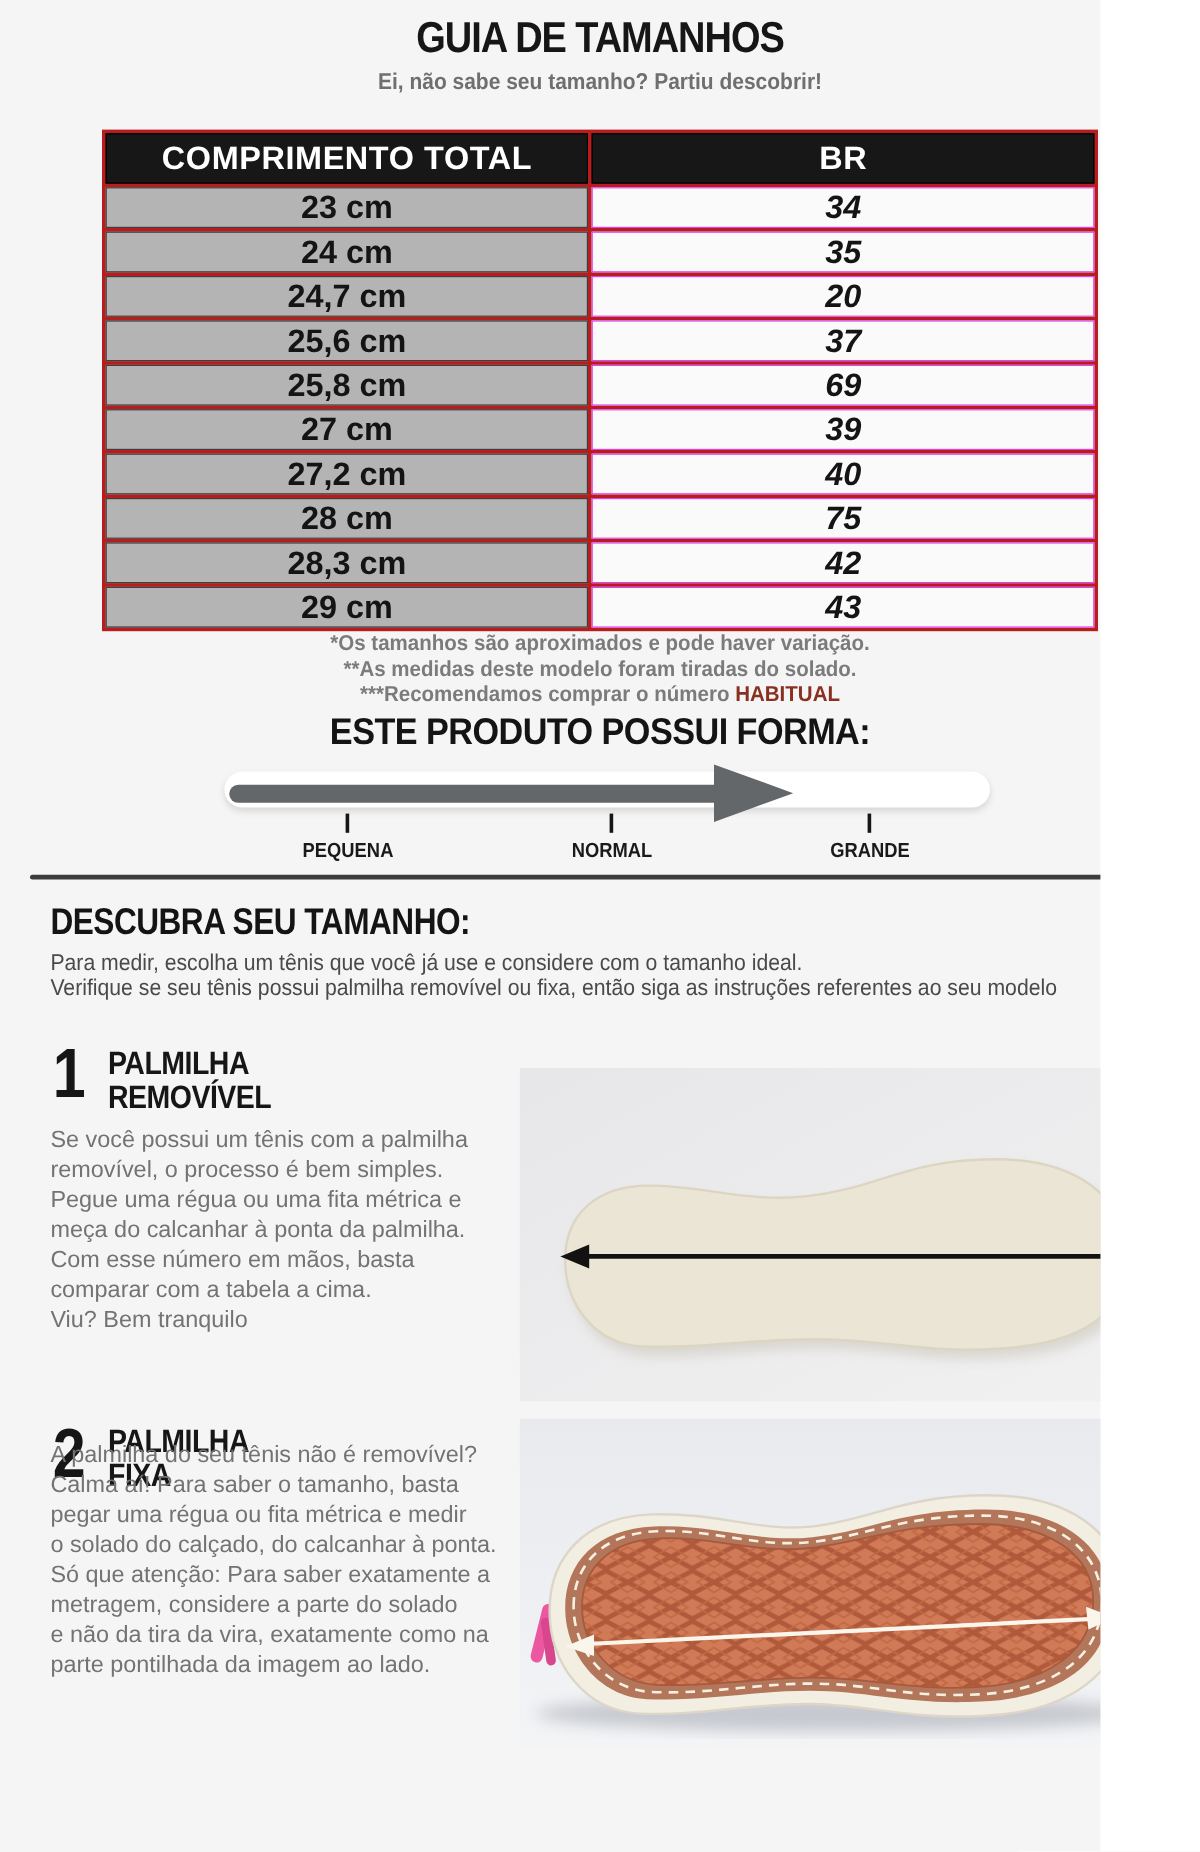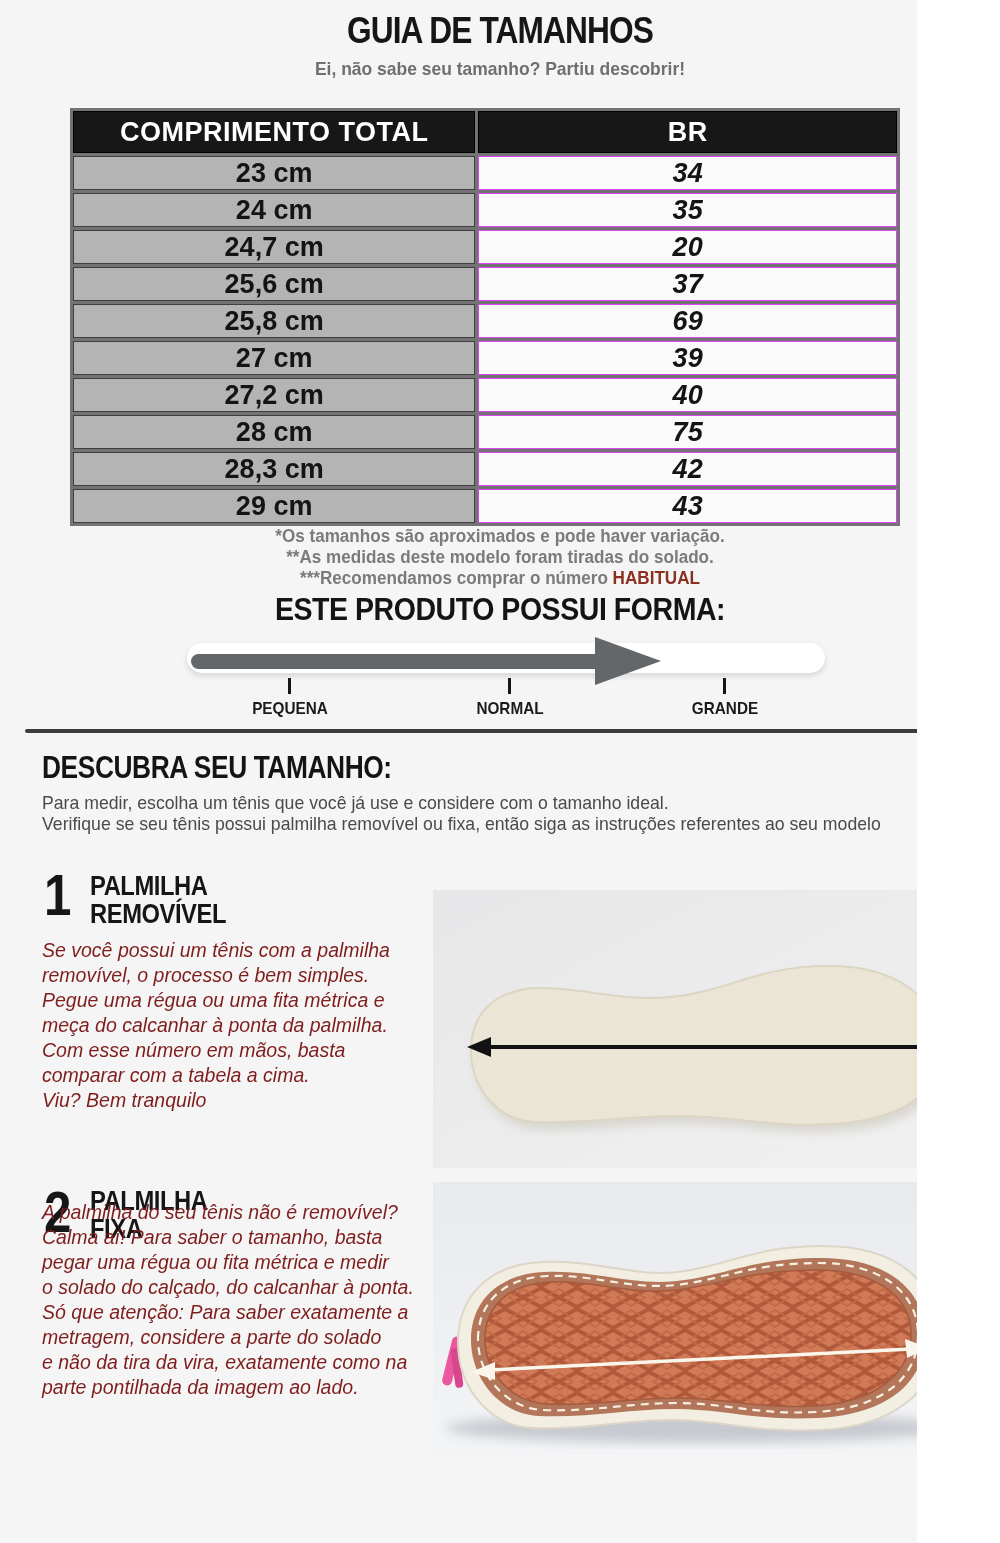--- a/index.html
+++ b/index.html
@@ -7,22 +7,22 @@
           font-family:"Liberation Sans",sans-serif;overflow:hidden;color:#111;}
 
   
   .title{position:absolute;top:10px;left:0;width:1000px;text-align:center;
          font-size:36px;font-weight:bold;color:#161616;letter-spacing:-1px;
          transform:scaleX(.88);}
   .subtitle{position:absolute;top:58px;left:0;width:1000px;text-align:center;
             font-size:19px;font-weight:bold;color:#6f6f6f;transform:scaleX(.92);}
 
   
-  .sizetable{position:absolute;left:70px;top:108px;width:830px;
-             border-collapse:separate;border-spacing:3px;background:#737373;}
+  .sizetable{position:absolute;left:85px;top:108px;width:830px;
+             border-collapse:separate;border-spacing:3px;background:#b91c1c;}
   .sizetable th{background:#171717;color:#fff;font-size:27px;font-weight:bold;
                 height:38px;border:1px solid #000;letter-spacing:.5px;}
   .sizetable td{font-size:27px;font-weight:bold;color:#141414;text-align:center;
                 height:30px;line-height:30px;}
   .sizetable td.c1{background:#b4b4b4;border:1px solid #3f3f3f;width:49%;text-align:center;}
   .sizetable td.c2{background:#fafafa;border:1px solid #d946ef;width:51%;font-style:italic;}
 
   
   .notes{position:absolute;top:526px;left:0;width:1000px;text-align:center;
          font-size:18px;font-weight:bold;color:#7b7b7b;line-height:21px;
@@ -54,22 +54,22 @@
   .discover-intro{position:absolute;left:42px;top:792px;font-size:19px;color:#4a4a4a;
                   line-height:21px;white-space:pre-line;transform:scaleX(.93);
                   transform-origin:left;width:1000px;}
 
   
   .sec-number{position:absolute;left:44px;font-size:58px;font-weight:bold;color:#161616;
               transform:scaleX(.85);transform-origin:left;line-height:58px;}
   .sec-title{position:absolute;left:90px;font-size:27px;font-weight:bold;color:#161616;
              line-height:28px;transform:scaleX(.88);transform-origin:left;
              white-space:pre-line;letter-spacing:-.5px;}
-  .sec-body{position:absolute;left:42px;width:420px;font-size:19.5px;color:#7f1d1d;
-            line-height:25px;white-space:pre-line;font-style:italic;}
+  .sec-body{position:absolute;left:42px;width:420px;font-size:19.5px;color:#737373;
+            line-height:25px;white-space:pre-line;}
   .photo{position:absolute;left:433px;width:530px;}
   .photo svg{display:block;}
 </style>
 </head>
 <body>
 
 <div id="canvas">
 
   <div class="title">GUIA DE TAMANHOS</div>
   <div class="subtitle">Ei, não sabe seu tamanho? Partiu descobrir!</div>

